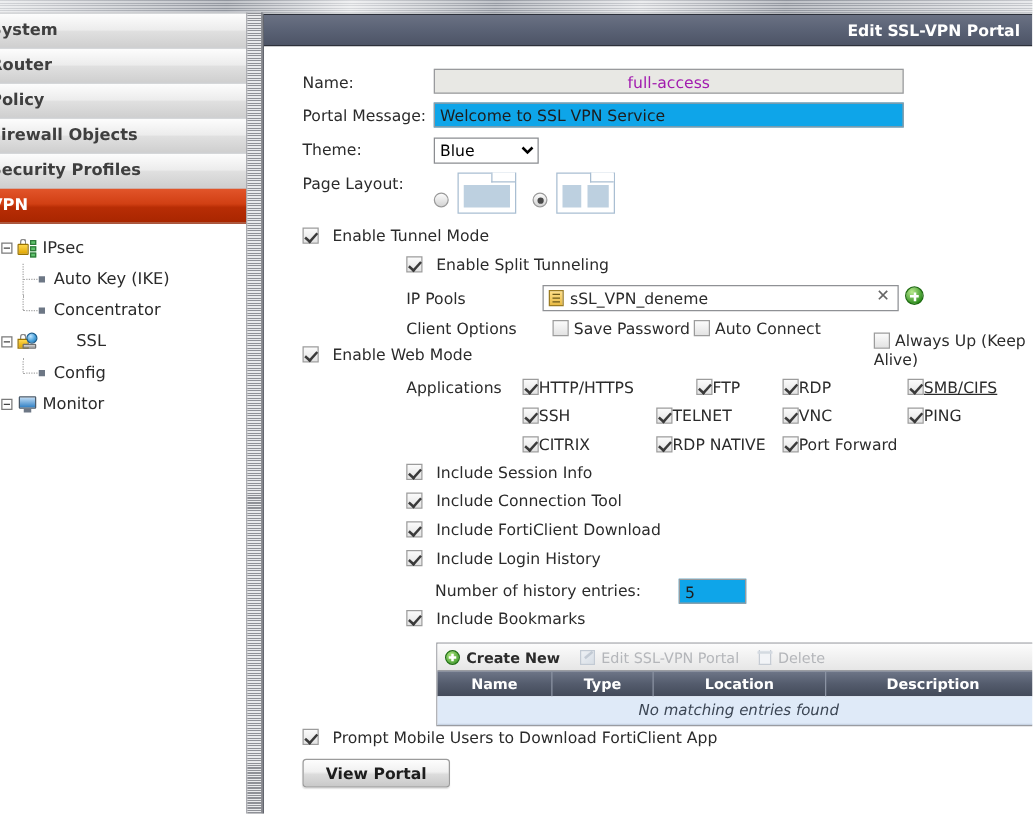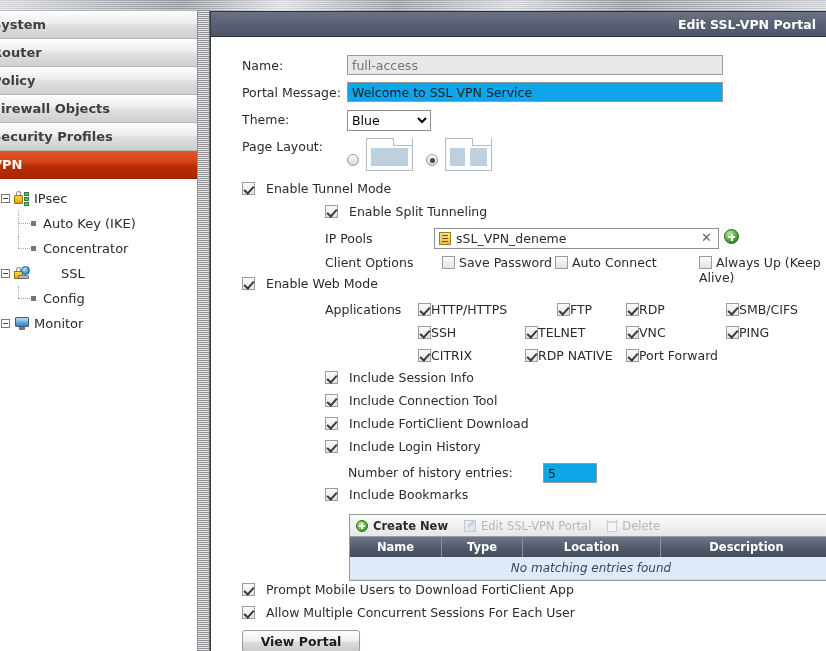--- a/index.html
+++ b/index.html
@@ -175,21 +175,21 @@
     height: 20px;
     border: 1px solid #999a9d;
     box-sizing: border-box;
     font-size: 12.5px;
     color: #444;
     padding: 1px 4px;
     background: #0ea5e9;
     font-family: "DejaVu Sans", "Liberation Sans", sans-serif;
     line-height: 17px;
   }
-  .txtbox.readonly { background: #e8e8e4; color: #737373; }
+  .txtbox.readonly { background: #e8e8e4; color: #a21caf; text-align: center; }
 
   select.theme {
     position: absolute; left: 136px; top: 1px;
     width: 84px; height: 21px;
     font-size: 12.5px;
     border: 1px solid #8b8d91;
     background: #fff;
     font-family: "DejaVu Sans", "Liberation Sans", sans-serif;
   }
 
@@ -512,38 +512,38 @@
       <div class="row" style="height:24px;">
         <span class="lbl" style="left:114px; top:3px;">Client Options</span>
         <span style="position:absolute; left:231px; top:3px; font-size:12.5px;">
           <span class="cb"></span>
           <span class="txt">Save Password</span>
         </span>
         <span style="position:absolute; left:344px; top:3px; font-size:12.5px;">
           <span class="cb"></span>
           <span class="txt">Auto Connect</span>
         </span>
-        <span style="position:absolute; left:444px; top:3px; font-size:12.5px;padding-left:44px;">
+        <span style="position:absolute; left:444px; top:13px; font-size:12.5px;padding-left:44px;">
           <span class="cb"></span>
           <span class="txt">Always Up (Keep Alive)</span>
         </span>
       </div>
 
       <div class="cbrow" style="padding-left:31px;">
         <span class="cb checked"></span>
         <span class="txt">Enable Web Mode</span>
       </div>
 
       <div class="apps" style="position:relative; height:71px;">
         <span class="apps-label">Applications</span>
         <div class="apps-grid">
           <span class="app-cell" style="left:0px;   top:3px;"><span class="cb checked"></span><span class="txt">HTTP/HTTPS</span></span>
           <span class="app-cell" style="left:107px; top:3px;padding-left:32px;"><span class="cb checked"></span><span class="txt">FTP</span></span>
           <span class="app-cell" style="left:208px; top:3px;"><span class="cb checked"></span><span class="txt">RDP</span></span>
-          <span class="app-cell" style="left:308px; top:3px;"><span class="cb checked"></span><span class="txt">SMB/CIFS</span></span>
+          <span class="app-cell" style="left:308px; top:3px;text-decoration:underline;"><span class="cb checked"></span><span class="txt">SMB/CIFS</span></span>
 
           <span class="app-cell" style="left:0px;   top:26px;"><span class="cb checked"></span><span class="txt">SSH</span></span>
           <span class="app-cell" style="left:107px; top:26px;"><span class="cb checked"></span><span class="txt">TELNET</span></span>
           <span class="app-cell" style="left:208px; top:26px;"><span class="cb checked"></span><span class="txt">VNC</span></span>
           <span class="app-cell" style="left:308px; top:26px;"><span class="cb checked"></span><span class="txt">PING</span></span>
 
           <span class="app-cell" style="left:0px;   top:49px;"><span class="cb checked"></span><span class="txt">CITRIX</span></span>
           <span class="app-cell" style="left:107px; top:49px;"><span class="cb checked"></span><span class="txt">RDP NATIVE</span></span>
           <span class="app-cell" style="left:208px; top:49px;"><span class="cb checked"></span><span class="txt">Port Forward</span></span>
         </div>
@@ -599,24 +599,20 @@
             <div style="flex:1;">Description</div>
           </div>
           <div class="bm-empty">No matching entries found</div>
         </div>
       </div>
 
       <div class="cbrow" style="padding-left:31px;">
         <span class="cb checked"></span>
         <span class="txt">Prompt Mobile Users to Download FortiClient App</span>
       </div>
-      <div class="cbrow" style="padding-left:31px;">
-        <span class="cb checked"></span>
-        <span class="txt">Allow Multiple Concurrent Sessions For Each User</span>
-      </div>
 
       <div style="position:relative; height:30px; margin-top:2px;">
         <div class="btn-view">View Portal</div>
       </div>
 
     </div>
   </div>
 
 </div>
 

